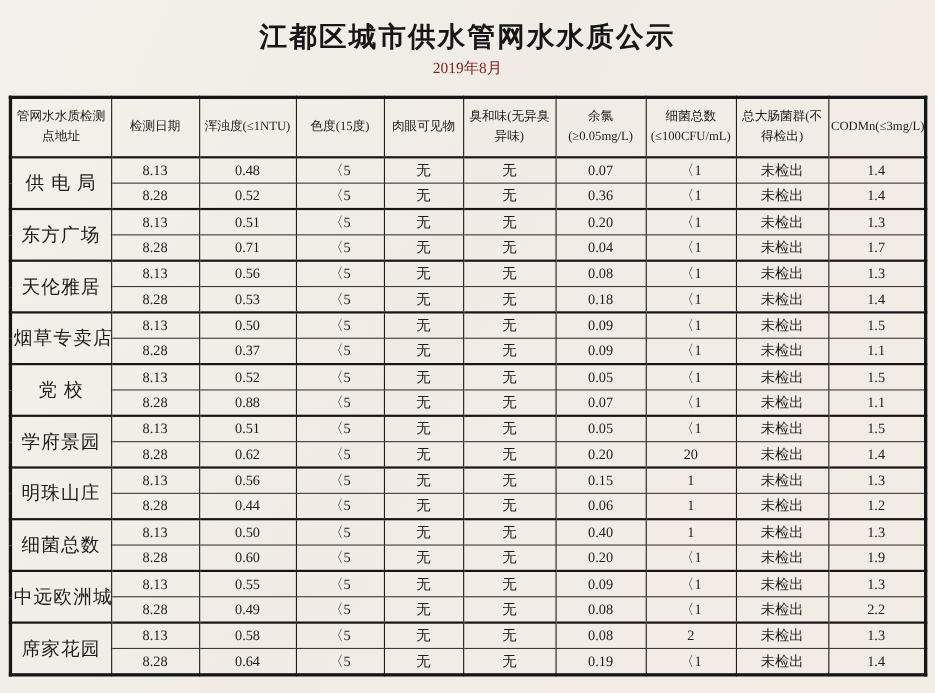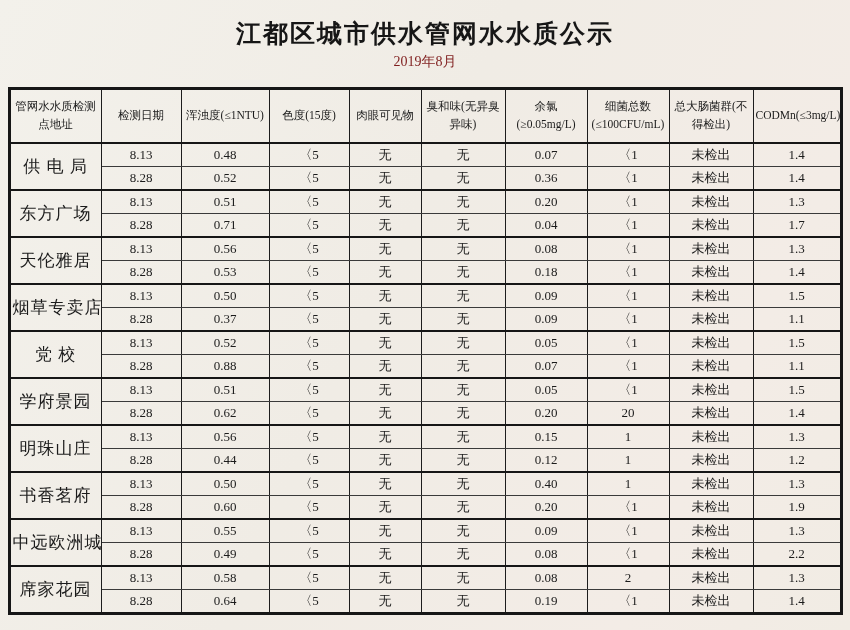--- a/index.html
+++ b/index.html
@@ -260,27 +260,27 @@
           <td>1</td>
           <td>未检出</td>
           <td>1.3</td>
         </tr>
         <tr class="row-b">
           <td>8.28</td>
           <td>0.44</td>
           <td>〈5</td>
           <td>无</td>
           <td>无</td>
-          <td>0.12</td>
+          <td>0.06</td>
           <td>1</td>
           <td>未检出</td>
           <td>1.2</td>
         </tr>
         <tr class="row-a">
-          <td rowspan="2" class="loc">书香茗府</td>
+          <td rowspan="2" class="loc">细菌总数</td>
           <td>8.13</td>
           <td>0.50</td>
           <td>〈5</td>
           <td>无</td>
           <td>无</td>
           <td>0.40</td>
           <td>1</td>
           <td>未检出</td>
           <td>1.3</td>
         </tr>

